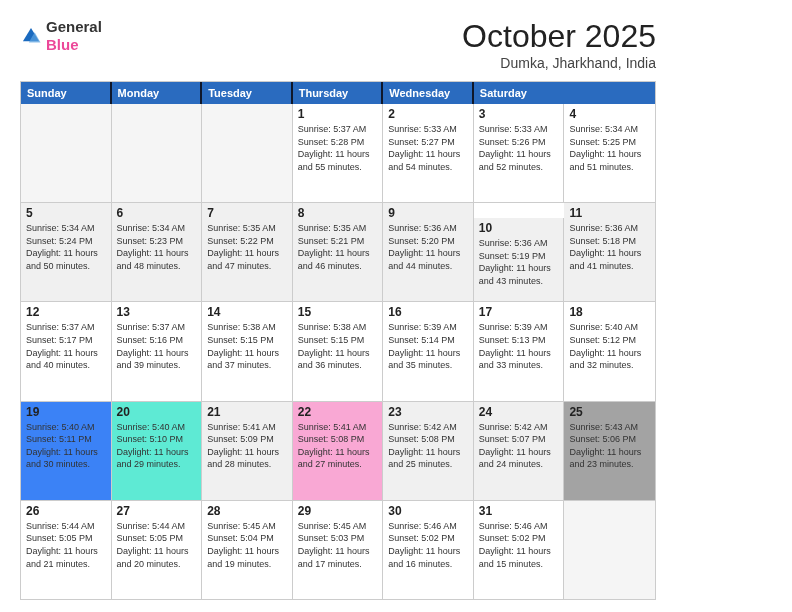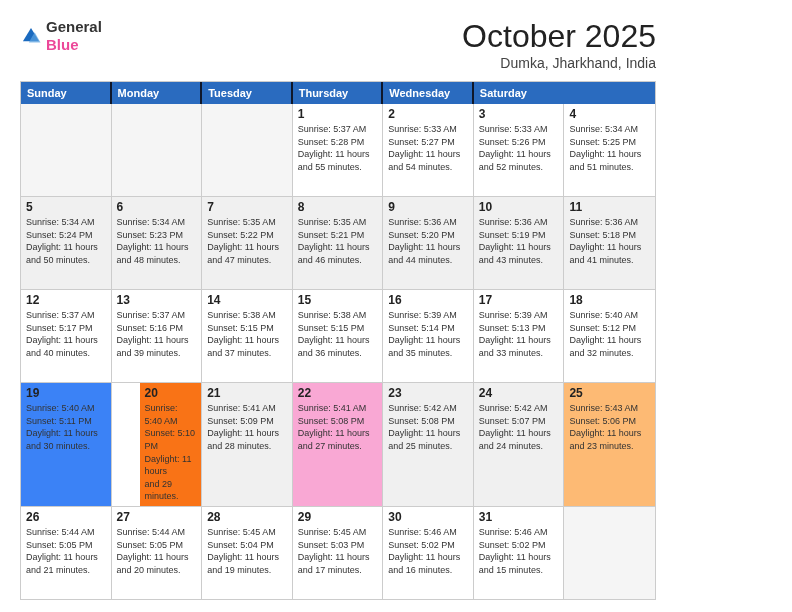--- a/index.html
+++ b/index.html
@@ -197,21 +197,21 @@
 Daylight: 11 hours
 and 46 minutes.</div>
           </div>
           <div class="cal-cell" style="background: rgb(240, 240, 240);">
             <div class="day-number">9</div>
             <div class="day-info" style="white-space: pre-line;">Sunrise: 5:36 AM
 Sunset: 5:20 PM
 Daylight: 11 hours
 and 44 minutes.</div>
           </div>
-          <div class="cal-cell" style="background: rgb(240, 240, 240);">
+          <div class="cal-cell" style="background: rgb(240, 240, 240); margin-top: 15px;">
             <div class="day-number">10</div>
             <div class="day-info" style="white-space: pre-line;">Sunrise: 5:36 AM
 Sunset: 5:19 PM
 Daylight: 11 hours
 and 43 minutes.</div>
           </div>
           <div class="cal-cell" style="background: rgb(240, 240, 240);">
             <div class="day-number">11</div>
             <div class="day-info" style="white-space: pre-line;">Sunrise: 5:36 AM
 Sunset: 5:18 PM
@@ -271,21 +271,21 @@
           </div>
         </div>
         <div class="cal-row">
           <div class="cal-cell" style="background: #3b82f6;">
             <div class="day-number">19</div>
             <div class="day-info" style="white-space: pre-line;">Sunrise: 5:40 AM
 Sunset: 5:11 PM
 Daylight: 11 hours
 and 30 minutes.</div>
           </div>
-          <div class="cal-cell" style="background: #f97316; margin-left: 28px;">
+          <div class="cal-cell" style="background: #5eead4;">
             <div class="day-number">20</div>
             <div class="day-info" style="white-space: pre-line;">Sunrise: 5:40 AM
 Sunset: 5:10 PM
 Daylight: 11 hours
 and 29 minutes.</div>
           </div>
           <div class="cal-cell" style="background: rgb(240, 240, 240);">
             <div class="day-number">21</div>
             <div class="day-info" style="white-space: pre-line;">Sunrise: 5:41 AM
 Sunset: 5:09 PM
@@ -306,21 +306,21 @@
 Daylight: 11 hours
 and 25 minutes.</div>
           </div>
           <div class="cal-cell" style="background: rgb(240, 240, 240);">
             <div class="day-number">24</div>
             <div class="day-info" style="white-space: pre-line;">Sunrise: 5:42 AM
 Sunset: 5:07 PM
 Daylight: 11 hours
 and 24 minutes.</div>
           </div>
-          <div class="cal-cell" style="background: #fdba74;">
+          <div class="cal-cell" style="background: #a3a3a3;">
             <div class="day-number">25</div>
             <div class="day-info" style="white-space: pre-line;">Sunrise: 5:43 AM
 Sunset: 5:06 PM
 Daylight: 11 hours
 and 23 minutes.</div>
           </div>
         </div>
         <div class="cal-row">
           <div class="cal-cell">
             <div class="day-number">26</div>

